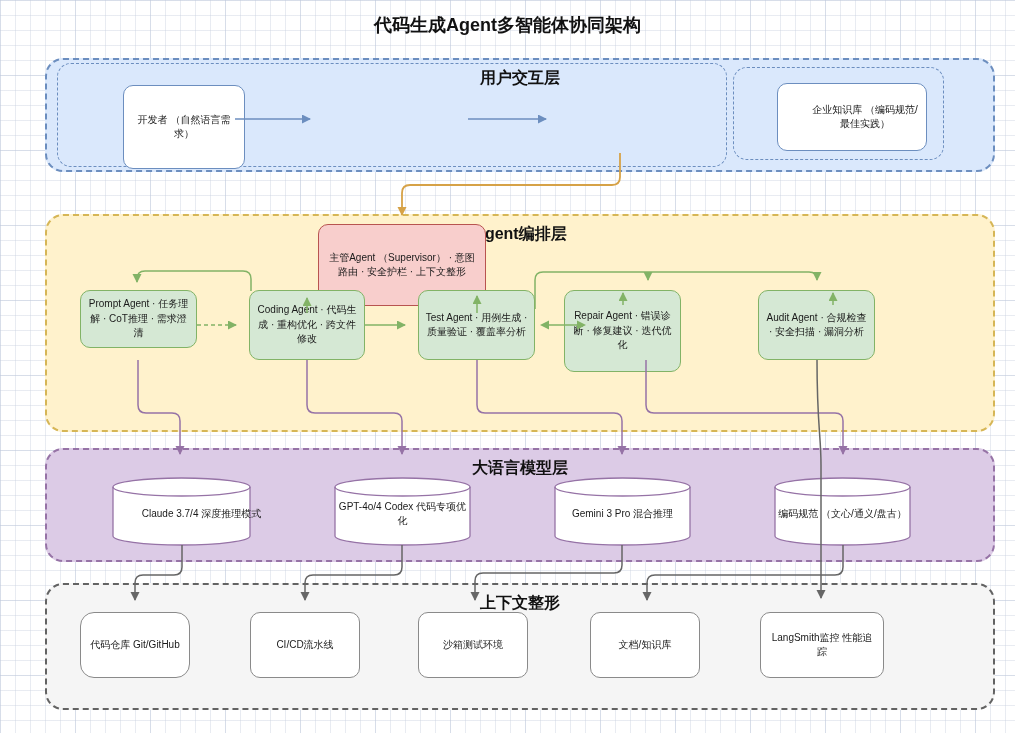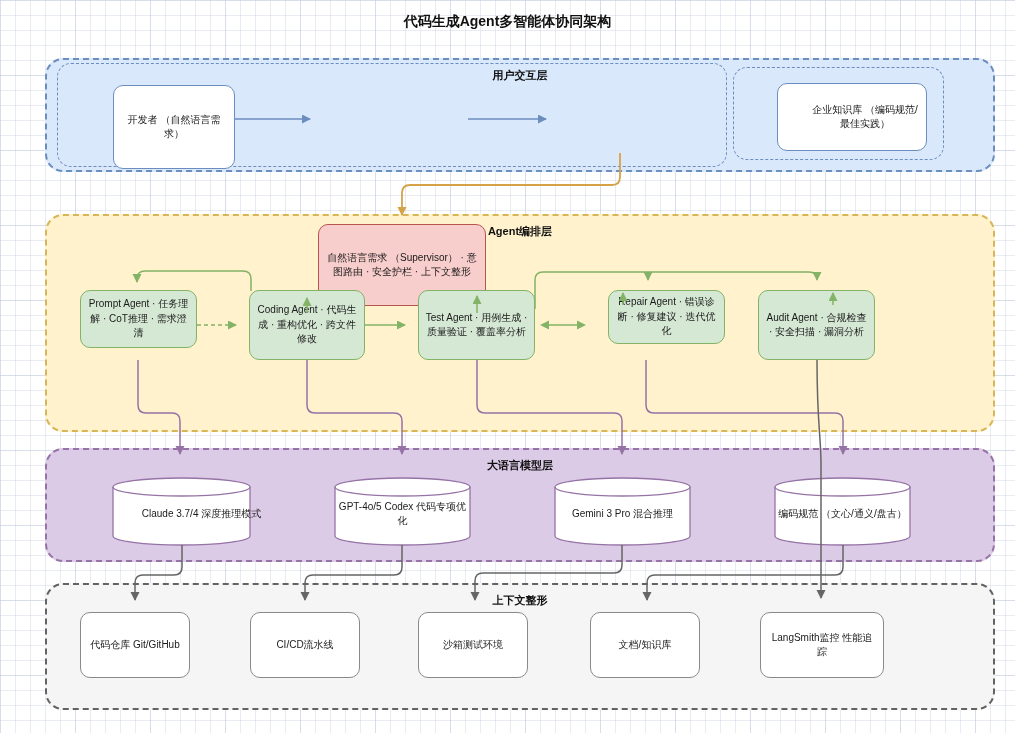--- a/index.html
+++ b/index.html
@@ -8,24 +8,24 @@
     position:relative;width:1015px;height:733px;overflow:hidden;
     background-color:#ffffff;
     background-image:
       linear-gradient(to right, rgba(190,200,220,.40) 1px, transparent 1px),
       linear-gradient(to bottom, rgba(190,200,220,.40) 1px, transparent 1px),
       linear-gradient(to right, rgba(205,212,226,.45) 1px, transparent 1px),
       linear-gradient(to bottom, rgba(205,212,226,.45) 1px, transparent 1px);
     background-size:75px 75px,75px 75px,15px 15px,15px 15px;
   }
   .title{position:absolute;top:13px;left:0;width:100%;text-align:center;
-    font-size:14px;font-weight:700;color:#111;}
+    font-size:18px;font-weight:700;color:#111;}
   .layer{position:absolute;border:2px dashed;border-radius:18px;box-sizing:border-box;}
   .layer-label{position:absolute;top:8px;left:0;right:0;text-align:center;
-    font-weight:700;font-size:11px;color:#111;}
+    font-weight:700;font-size:16px;color:#111;}
   .inner-rect{position:absolute;border:1.3px dashed #6c8ebf;border-radius:14px;
     box-sizing:border-box;z-index:2;}
   .node{position:absolute;display:flex;align-items:center;justify-content:center;
     text-align:center;font-size:10px;color:#1a1a1a;box-sizing:border-box;
     border-radius:10px;padding:3px 6px;line-height:1.45;background:#fff;z-index:5;}
   .n-blue{border:1px solid #6c8ebf;}
   .n-green{background:#d5e8d4;border:1.5px solid #82b366;}
   .n-pink{background:#f8cecc;border:1px solid #b85450;z-index:3;padding:4px 8px;}
   .n-tool{border:1px solid #8a8a8a;}
   .cyl-text{position:absolute;z-index:6;font-size:10px;color:#1a1a1a;text-align:center;
@@ -51,29 +51,29 @@
   </div>
 
   <div class="layer" style="left:45px;top:448px;width:950px;height:114px;background:#dccbe6;border-color:#9673a6;">
     <div class="layer-label">大语言模型层</div>
   </div>
 
   <div class="layer" style="left:45px;top:583px;width:950px;height:127px;background:#f5f5f5;border-color:#636363;">
     <div class="layer-label">上下文整形</div>
   </div>
 
-  <div class="node n-blue" style="left:113px;top:85px;width:122px;height:84px;">开发者 （自然语言需求）</div>
+  <div class="node n-blue" style="left:123px;top:85px;width:122px;height:84px;">开发者 （自然语言需求）</div>
   <div class="node n-blue" style="left:777px;top:83px;width:150px;height:68px;padding-left:32px;">企业知识库 （编码规范/最佳实践）</div>
 
-  <div class="node n-pink" style="left:318px;top:224px;width:168px;height:82px;">自然语言需求 （Supervisor） · 意图路由 · 安全护栏 · 上下文整形</div>
+  <div class="node n-pink" style="left:318px;top:224px;width:168px;height:82px;">主管Agent （Supervisor） · 意图路由 · 安全护栏 · 上下文整形</div>
 
   <div class="node n-green" style="left:80px;top:290px;width:117px;height:58px;">Prompt Agent · 任务理解 · CoT推理 · 需求澄清</div>
   <div class="node n-green" style="left:249px;top:290px;width:116px;height:70px;">Coding Agent · 代码生成 · 重构优化 · 跨文件修改</div>
   <div class="node n-green" style="left:418px;top:290px;width:117px;height:70px;">Test Agent · 用例生成 · 质量验证 · 覆盖率分析</div>
-  <div class="node n-green" style="left:608px;top:290px;width:117px;height:54px;">Repair Agent · 错误诊断 · 修复建议 · 迭代优化</div>
+  <div class="node n-green" style="left:564px;top:290px;width:117px;height:82px;">Repair Agent · 错误诊断 · 修复建议 · 迭代优化</div>
   <div class="node n-green" style="left:758px;top:290px;width:117px;height:70px;">Audit Agent · 合规检查 · 安全扫描 · 漏洞分析</div>
 
   <svg class="shapes" width="1015" height="733">
     <g fill="#ffffff" stroke="#9673a6" stroke-width="1.3">
       <g>
         <path d="M113,487 A68.5,9 0 0 1 250,487 L250,536 A68.5,9 0 0 1 113,536 Z"></path>
         <path d="M113,487 A68.5,9 0 0 0 250,487" fill="none"></path>
       </g>
       <g>
         <path d="M335,487 A67.5,9 0 0 1 470,487 L470,536 A67.5,9 0 0 1 335,536 Z"></path>
@@ -84,25 +84,25 @@
         <path d="M555,487 A67.5,9 0 0 0 690,487" fill="none"></path>
       </g>
       <g>
         <path d="M775,487 A67.5,9 0 0 1 910,487 L910,536 A67.5,9 0 0 1 775,536 Z"></path>
         <path d="M775,487 A67.5,9 0 0 0 910,487" fill="none"></path>
       </g>
     </g>
   </svg>
 
   <div class="cyl-text" style="left:116px;top:492px;width:131px;height:44px;margin-left:20px;">Claude 3.7/4 深度推理模式</div>
-  <div class="cyl-text" style="left:338px;top:492px;width:129px;height:44px;">GPT-4o/5 Codex 代码专项优化</div>
+  <div class="cyl-text" style="left:338px;top:492px;width:129px;height:44px;">GPT-4o/4 Codex 代码专项优化</div>
   <div class="cyl-text" style="left:558px;top:492px;width:129px;height:44px;">Gemini 3 Pro 混合推理</div>
   <div class="cyl-text" style="left:778px;top:492px;width:129px;height:44px;">编码规范 （文心/通义/盘古）</div>
 
-  <div class="node n-tool" style="left:80px;top:612px;width:110px;height:66px;">代码仓库 Git/GitHub</div>
+  <div class="node n-tool" style="left:80px;top:612px;width:110px;height:66px;border-radius:14px;">代码仓库 Git/GitHub</div>
   <div class="node n-tool" style="left:250px;top:612px;width:110px;height:66px;">CI/CD流水线</div>
   <div class="node n-tool" style="left:418px;top:612px;width:110px;height:66px;">沙箱测试环境</div>
   <div class="node n-tool" style="left:590px;top:612px;width:110px;height:66px;">文档/知识库</div>
   <div class="node n-tool" style="left:760px;top:612px;width:124px;height:66px;">LangSmith监控 性能追踪</div>
 
   <svg class="overlay" width="1015" height="733">
     <defs>
       <marker id="aB" markerUnits="userSpaceOnUse" markerWidth="10" markerHeight="10" refX="8" refY="4.5" orient="auto">
         <path d="M0,0 L9,4.5 L0,9 Z" fill="#6c8ebf"></path>
         </marker>

